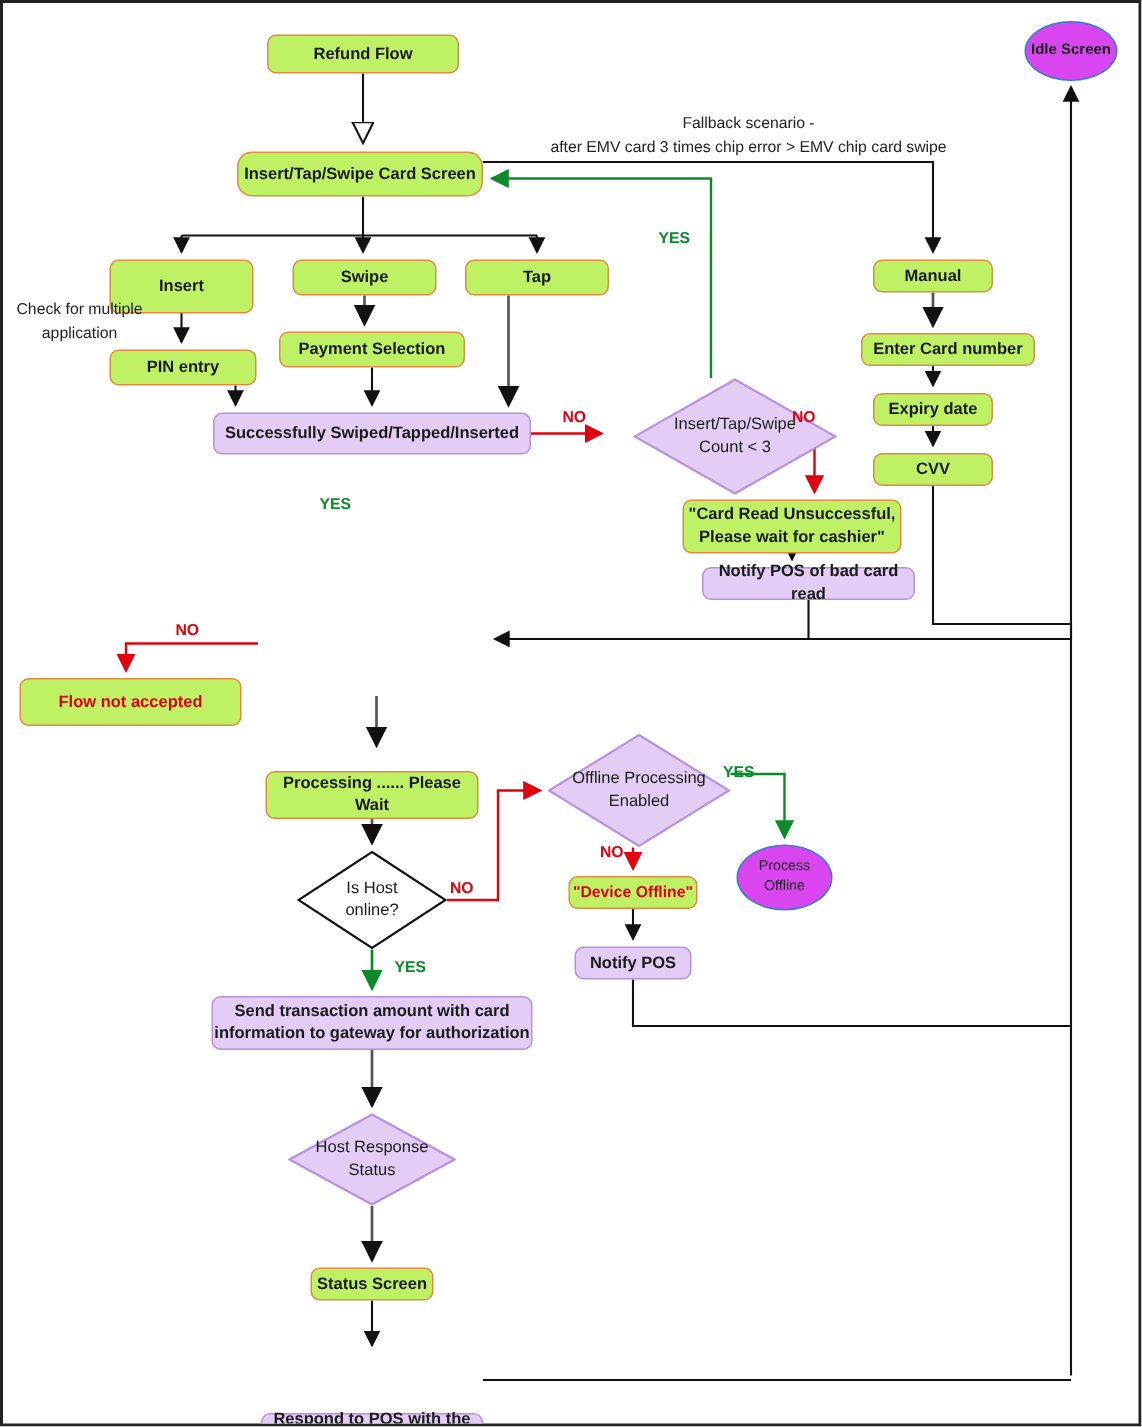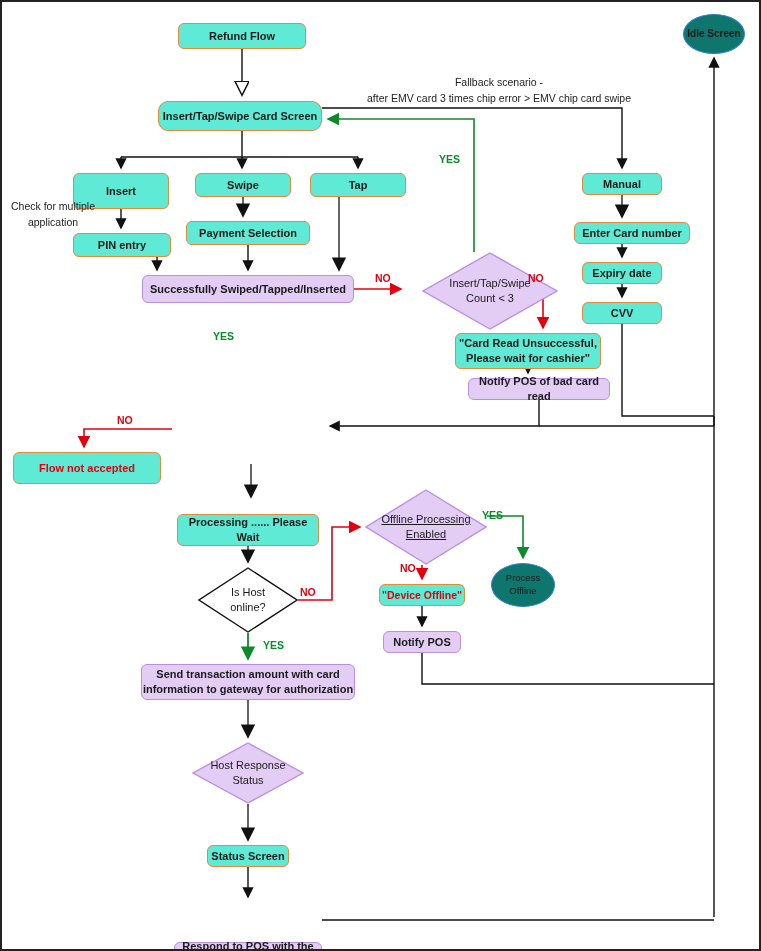--- a/index.html
+++ b/index.html
@@ -18,31 +18,31 @@
     box-sizing:border-box;
     display:flex;align-items:center;justify-content:center;
     text-align:center;
     font-size:11px;
     font-weight:bold;
     color:#1a1a1a;
     line-height:1.35;
     z-index:5;
   }
   .proc{
-    background:#5eead4;
+    background:#bef264;
     border:1px solid #e08b3e;
     border-radius:6px;
   }
   .data{
     background:#e3cdf5;
     border:1px solid #b98fe0;
     border-radius:6px;
   }
   .term{
-    background:#0f766e;
+    background:#d946ef;
     border:1px solid #2e7fd1;
     border-radius:50%;
   }
   .dec{
     background:transparent;
     border:none;
     font-weight:normal;
   }
   .dec .dectxt{
     position:relative;z-index:3;
@@ -249,21 +249,21 @@
   <div class="node dec" style="left:196px;top:565px;width:100px;height:66px;">
     <svg class="diamond" viewBox="0 0 100 66" preserveAspectRatio="none">
       <polygon points="50,1 99,33 50,65 1,33" fill="#ffffff" stroke="#111111" stroke-width="1.4"></polygon>
     </svg>
     <span class="dectxt">
       <span style="white-space:pre-line">Is Host
 online?</span>
     </span>
   </div>
 
-  <div class="node dec" style="left:363px;top:487px;width:122px;height:76px;text-decoration:underline;">
+  <div class="node dec" style="left:363px;top:487px;width:122px;height:76px;">
     <svg class="diamond" viewBox="0 0 122 76" preserveAspectRatio="none">
       <polygon points="61,1 121,38 61,75 1,38" fill="#e3cdf5" stroke="#b98fe0" stroke-width="1.4"></polygon>
     </svg>
     <span class="dectxt">
       <span style="white-space:pre-line">Offline Processing
 Enabled</span>
     </span>
   </div>
 
   <div class="node proc" style="left:377px;top:582px;width:86px;height:22px;color:#e2000f;font-size:10.5px;">

